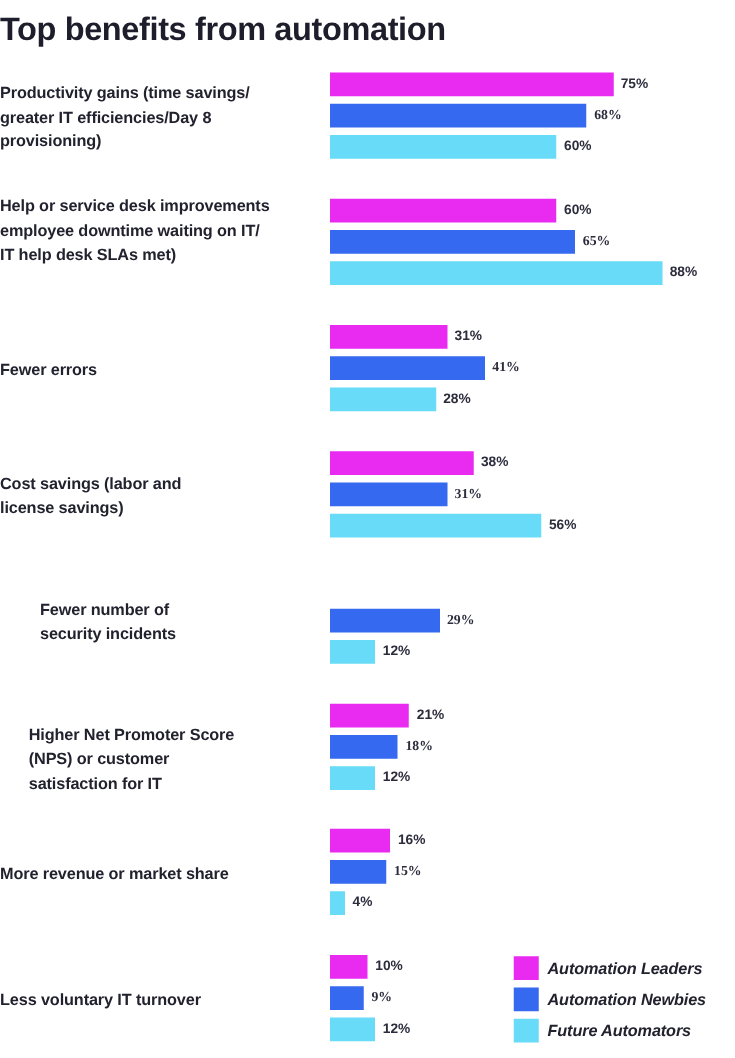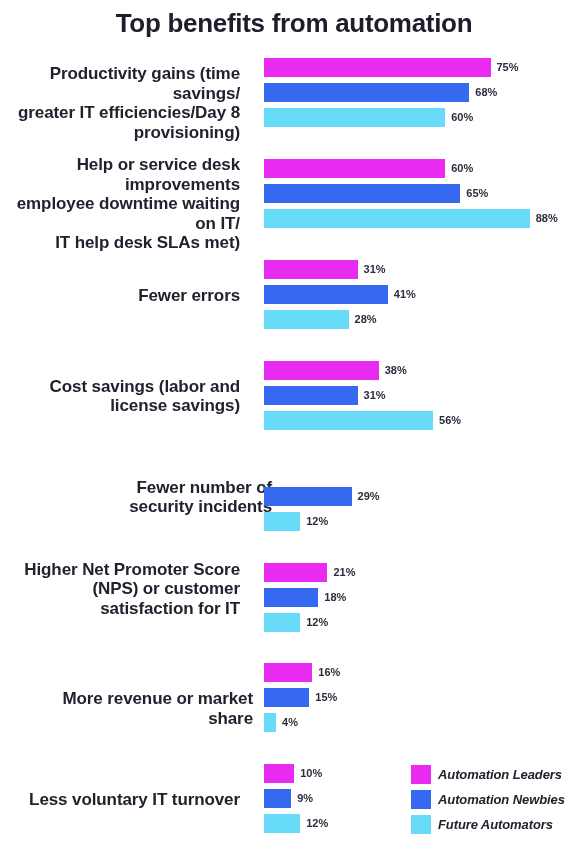--- a/index.html
+++ b/index.html
@@ -14,21 +14,21 @@
     color: #21212e;
     overflow: hidden;
     position: relative;
   }
 
   #chart-title {
     position: absolute;
     top: 6px;
     left: 0;
     width: 588px;
-    text-align: center;
+    text-align: left;
     font-size: 26px;
     font-weight: bold;
     letter-spacing: -0.3px;
     color: #1d1d2b;
     line-height: 34px;
   }
 
   #plot {
     position: absolute;
     top: 50px;
@@ -41,22 +41,22 @@
     position: absolute;
     left: 0;
     width: 588px;
     height: 80px;
   }
 
   .group-label {
     position: absolute;
     left: 0;
     width: 240px;
-    text-align: right;
-    font-size: 17px;
+    text-align: left;
+    font-size: 13px;
     font-weight: bold;
     line-height: 19.5px;
     color: #22222f;
     letter-spacing: -0.1px;
   }
 
   .bars {
     position: absolute;
     left: 264px;
     top: 9px;
@@ -65,21 +65,21 @@
   }
 
   .bar-row {
     position: absolute;
     left: 0;
     height: 17px;
     display: flex;
     align-items: center;
   }
   .bar-row.r0 { top: 0px; }
-  .bar-row.r1 { top: 25px; }
+  .bar-row.r1 { top: 25px; font-family: Liberation Serif, serif; }
   .bar-row.r2 { top: 50px; }
 
   .bar {
     height: 19px;
     flex: 0 0 auto;
   }
 
   .bar-value {
     font-size: 11px;
     font-weight: bold;
@@ -212,42 +212,42 @@
           <div class="bar" style="width: 87.58px; background: rgb(53, 105, 240);"></div>
           <span class="bar-value">29%</span>
         </div>
         <div class="bar-row r2">
           <div class="bar" style="width: 36.24px; background: rgb(103, 219, 248);"></div>
           <span class="bar-value">12%</span>
         </div>
       </div>
     </div>
     <div class="group" style="top: 504.5px;">
-      <div class="group-label" style="top: 5px;">
+      <div class="group-label" style="top: 23px; margin-left: 23px;">
         <div>Higher Net Promoter Score</div>
         <div>(NPS) or customer</div>
         <div>satisfaction for IT</div>
       </div>
       <div class="bars">
         <div class="bar-row r0">
           <div class="bar" style="width: 63.42px; background: rgb(233, 43, 242);"></div>
           <span class="bar-value">21%</span>
         </div>
         <div class="bar-row r1">
           <div class="bar" style="width: 54.36px; background: rgb(53, 105, 240);"></div>
           <span class="bar-value">18%</span>
         </div>
         <div class="bar-row r2">
           <div class="bar" style="width: 36.24px; background: rgb(103, 219, 248);"></div>
           <span class="bar-value">12%</span>
         </div>
       </div>
     </div>
     <div class="group" style="top: 605.4px;">
-      <div class="group-label" style="top: 33.75px; padding-left: 13px;">
+      <div class="group-label" style="top: 33.75px;">
         <div>More revenue or market share</div>
       </div>
       <div class="bars">
         <div class="bar-row r0">
           <div class="bar" style="width: 48.32px; background: rgb(233, 43, 242);"></div>
           <span class="bar-value">16%</span>
         </div>
         <div class="bar-row r1">
           <div class="bar" style="width: 45.3px; background: rgb(53, 105, 240);"></div>
           <span class="bar-value">15%</span>

